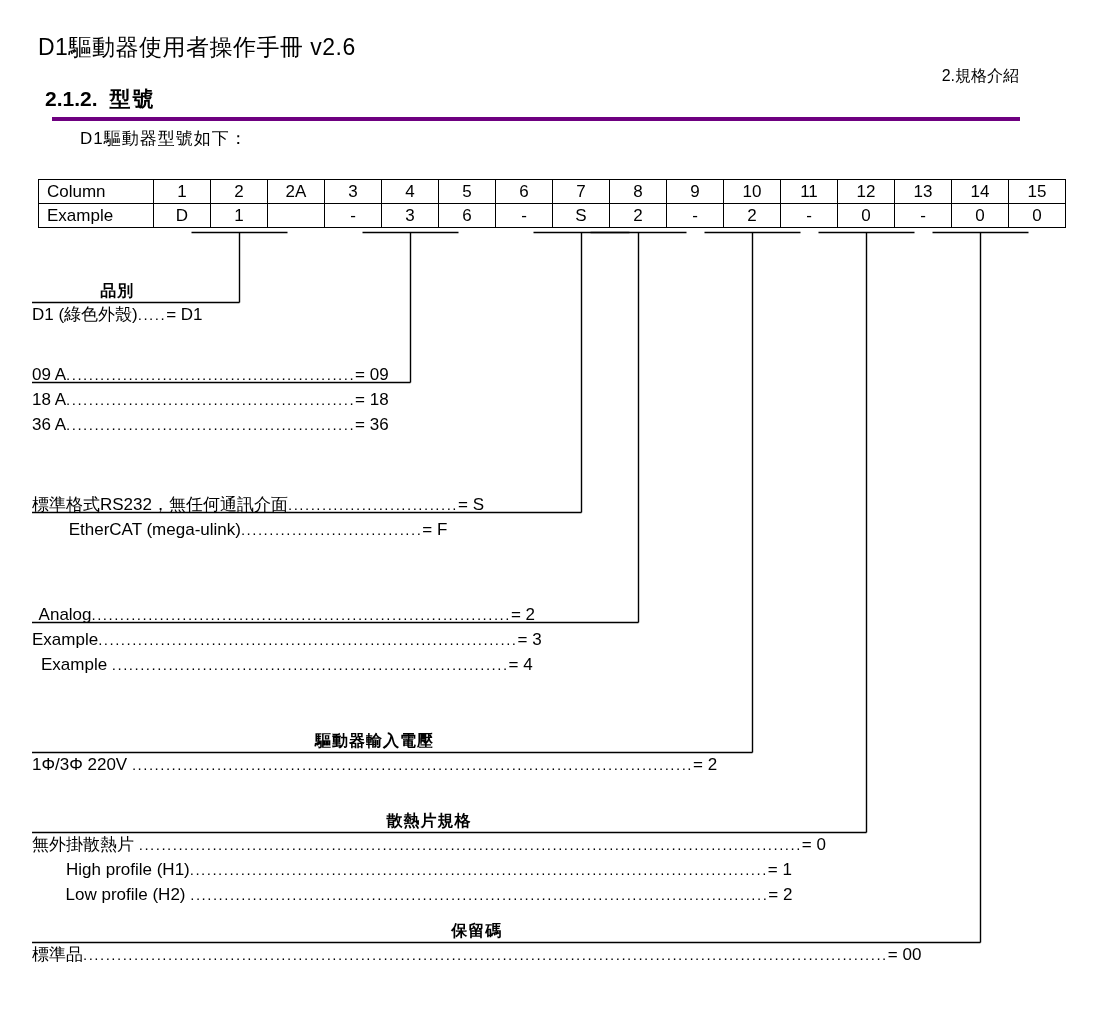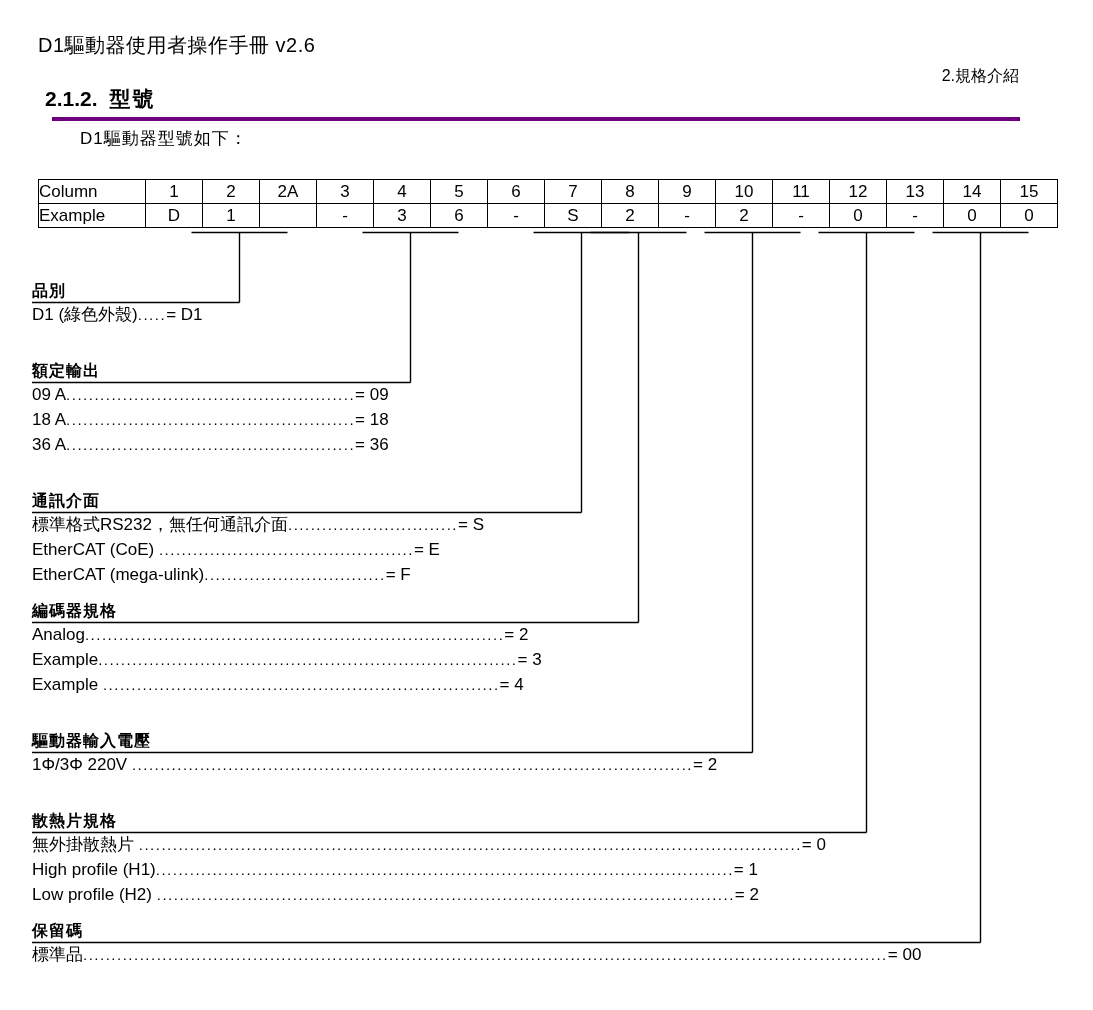--- a/index.html
+++ b/index.html
@@ -18,21 +18,21 @@
 
   
   .page-header {
     position: absolute;
     left: 0; top: 0;
     width: 1093px; height: 70px;
   }
   .hdr-left {
     position: absolute;
     left: 38px; top: 32px;
-    font-size: 20px;
+    font-size: 23px;
     letter-spacing: 0.5px;
     white-space: nowrap;
   }
   .hdr-right {
     position: absolute;
     right: 74px; top: 33px;
     font-size: 16px;
     white-space: nowrap;
     margin-top: 33px;
   }
@@ -73,33 +73,34 @@
     border: 1.5px solid #000;
     text-align: center;
     height: 23px;
     line-height: 23px;
     padding: 0;
     font-size: 17px;
   }
   .code-table td.lbl {
     width: 106px;
     text-align: left;
+    padding-left: 8px;
   }
   .code-table td.cell { width: 56px; }
 
   
   .leaders {
     position: absolute;
     left: 0; top: 0;
     width: 1093px; height: 1010px;
     pointer-events: none;
   }
 
   
-  .block { position: absolute; left: 32px; }
+  .block { position: absolute; left: 32px; text-align: center; }
   .block .btitle {
     font-size: 16px;
     font-weight: bold;
     letter-spacing: 1px;
     white-space: nowrap;
     line-height: 20px;
   }
   .block .brow {
     font-size: 17px;
     white-space: nowrap;
@@ -201,33 +202,29 @@
     <line x1="980.5" x2="980.5" y1="232" y2="942.5" stroke="#000" stroke-width="1.4"></line>
     <line x1="32" x2="980.5" y1="942.5" y2="942.5" stroke="#000" stroke-width="1.4"></line>
   </svg>
 
 <div id="blocks-host">
     <div class="block" style="top: 281px;">
       <div class="btitle">品別</div>
       <div class="brow"><span class="lead">D1 (綠色外殼)</span><span class="dots">.....</span><span class="val">= D1</span></div>
     </div>
     <div class="block" style="top: 361px;">
-      <div class="btitle">額定輸出</div>
       <div class="brow"><span class="lead">09 A</span><span class="dots">...................................................</span><span class="val">= 09</span></div>
       <div class="brow"><span class="lead">18 A</span><span class="dots">...................................................</span><span class="val">= 18</span></div>
       <div class="brow"><span class="lead">36 A</span><span class="dots">...................................................</span><span class="val">= 36</span></div>
     </div>
     <div class="block" style="top: 491px;">
-      <div class="btitle">通訊介面</div>
       <div class="brow"><span class="lead">標準格式RS232，無任何通訊介面</span><span class="dots">..............................</span><span class="val">= S</span></div>
-      <div class="brow"><span class="lead">EtherCAT (CoE) </span><span class="dots">.............................................</span><span class="val">= E</span></div>
       <div class="brow"><span class="lead">EtherCAT (mega-ulink)</span><span class="dots">................................</span><span class="val">= F</span></div>
     </div>
     <div class="block" style="top: 601px;">
-      <div class="btitle">編碼器規格</div>
       <div class="brow"><span class="lead">Analog</span><span class="dots">..........................................................................</span><span class="val">= 2</span></div>
       <div class="brow"><span class="lead">Example</span><span class="dots">..........................................................................</span><span class="val">= 3</span></div>
       <div class="brow"><span class="lead">Example </span><span class="dots">......................................................................</span><span class="val">= 4</span></div>
     </div>
     <div class="block" style="top: 731px;">
       <div class="btitle">驅動器輸入電壓</div>
       <div class="brow"><span class="lead">1Φ/3Φ 220V </span><span class="dots">...................................................................................................</span><span class="val">= 2</span></div>
     </div>
     <div class="block" style="top: 811px;">
       <div class="btitle">散熱片規格</div>

